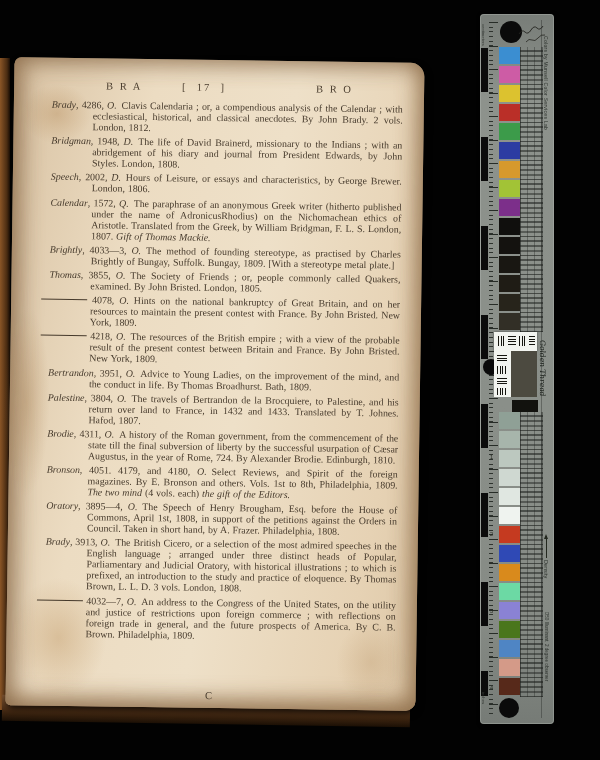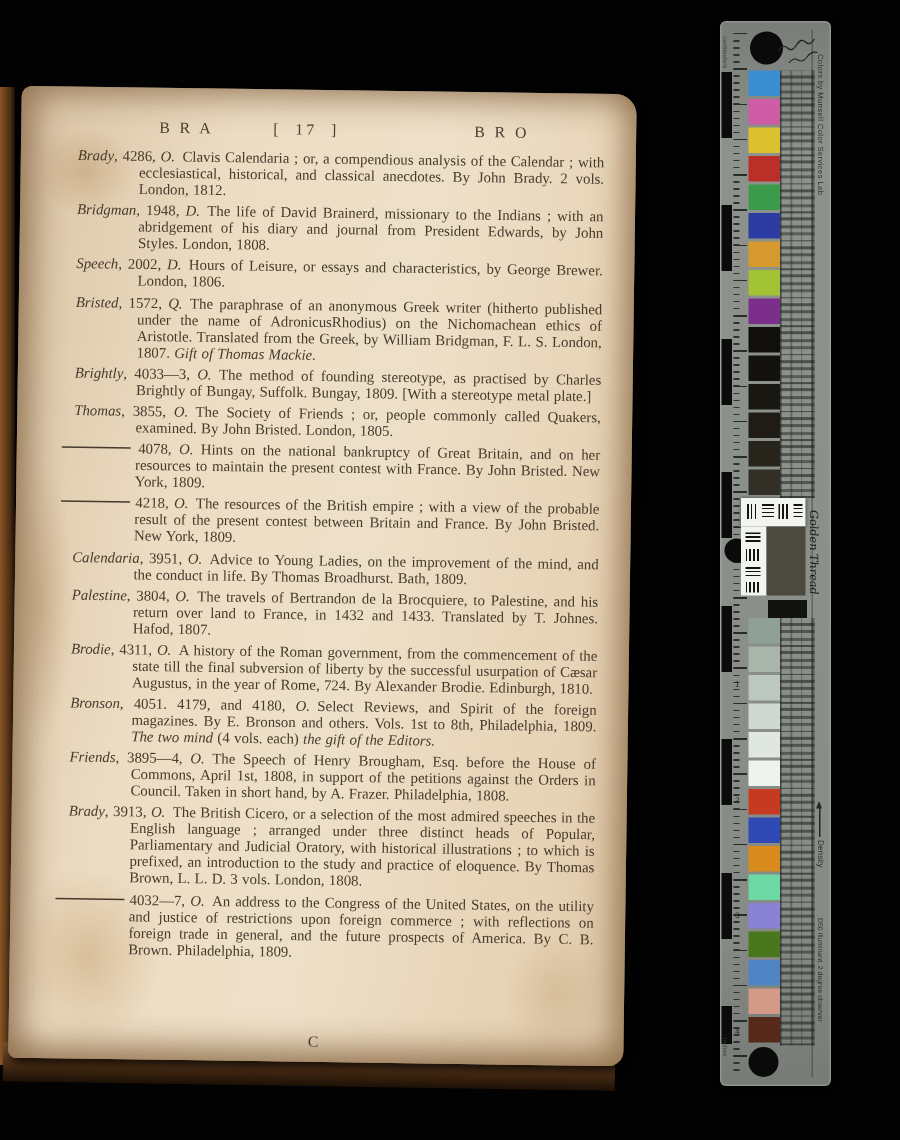--- a/index.html
+++ b/index.html
@@ -120,30 +120,30 @@
     <div class="running-head">
       <span class="rh-left">B R A</span>
       <span class="rh-center">[  17  ]</span>
       <span class="rh-right">B R O</span>
     </div>
 
     <div class="entries">
         <p class="entry"><i>Brady</i>, 4286, <i>O.</i> Clavis Calendaria ; or, a compendious analysis of the Calendar ; with ecclesiastical, historical, and classical anecdotes.  By John Brady.  2 vols.  London, 1812.</p>
         <p class="entry"><i>Bridgman</i>, 1948, <i>D.</i> The life of David Brainerd, missionary to the Indians ; with an abridgement of his diary and journal from President Edwards, by John Styles.  London, 1808.</p>
         <p class="entry"><i>Speech</i>, 2002, <i>D.</i> Hours of Leisure, or essays and characteristics, by George Brewer.  London, 1806.</p>
-        <p class="entry"><i>Bristed</i>, 1572, <i>Q.</i> The paraphrase of an anonymous Greek writer (hitherto published under the name of AdronicusRhodius) on the Nichomachean ethics of Aristotle.  Translated from the Greek, by William Bridgman, F. L. S.  London, 1807.  <i>Gift of Thomas Mackie.</i></p>
+        <p class="entry"><i>Calendar</i>, 1572, <i>Q.</i> The paraphrase of an anonymous Greek writer (hitherto published under the name of AdronicusRhodius) on the Nichomachean ethics of Aristotle.  Translated from the Greek, by William Bridgman, F. L. S.  London, 1807.  <i>Gift of Thomas Mackie.</i></p>
         <p class="entry"><i>Brightly</i>, 4033—3, <i>O.</i> The method of founding stereotype, as practised by Charles Brightly of Bungay, Suffolk.  Bungay, 1809.  [With a stereotype metal plate.]</p>
         <p class="entry"><i>Thomas</i>, 3855, <i>O.</i> The Society of Friends ; or, people commonly called Quakers, examined.  By John Bristed.  London, 1805.</p>
         <p class="entry"><span class="dash"></span> 4078, <i>O.</i> Hints on the national bankruptcy of Great Britain, and on her resources to maintain the present contest with France.  By John Bristed.  New York, 1809.</p>
         <p class="entry"><span class="dash"></span> 4218, <i>O.</i> The resources of the British empire ; with a view of the probable result of the present contest between Britain and France.  By John Bristed.  New York, 1809.</p>
-        <p class="entry"><i>Calendaria</i>, 3951, <i>O.</i> Advice to Young Ladies, on the improvement of the mind, and the conduct in life.  By Thomas Broadhurst.  Bath, 1809.</p>
+        <p class="entry"><i>Bertrandon</i>, 3951, <i>O.</i> Advice to Young Ladies, on the improvement of the mind, and the conduct in life.  By Thomas Broadhurst.  Bath, 1809.</p>
         <p class="entry"><i>Palestine</i>, 3804, <i>O.</i> The travels of Bertrandon de la Brocquiere, to Palestine, and his return over land to France, in 1432 and 1433.  Translated by T. Johnes.  Hafod, 1807.</p>
         <p class="entry"><i>Brodie</i>, 4311, <i>O.</i> A history of the Roman government, from the commencement of the state till the final subversion of liberty by the successful usurpation of Cæsar Augustus, in the year of Rome, 724.  By Alexander Brodie.  Edinburgh, 1810.</p>
         <p class="entry"><i>Bronson</i>, 4051. 4179, and 4180, <i>O.</i> Select Reviews, and Spirit of the foreign magazines.  By E. Bronson and others.  Vols. 1st to 8th, Philadelphia, 1809.  <i>The two mind</i> (4 vols. each) <i>the gift of the Editors.</i></p>
-        <p class="entry"><i>Friends</i>, 3895—4, <i>O.</i> The Speech of Henry Brougham, Esq. before the House of Commons, April 1st, 1808, in support of the petitions against the Orders in Council.  Taken in short hand, by A. Frazer.  Philadelphia, 1808.</p>
+        <p class="entry"><i>Oratory</i>, 3895—4, <i>O.</i> The Speech of Henry Brougham, Esq. before the House of Commons, April 1st, 1808, in support of the petitions against the Orders in Council.  Taken in short hand, by A. Frazer.  Philadelphia, 1808.</p>
         <p class="entry"><i>Brady</i>, 3913, <i>O.</i> The British Cicero, or a selection of the most admired speeches in the English language ; arranged under three distinct heads of Popular, Parliamentary and Judicial Oratory, with historical illustrations ; to which is prefixed, an introduction to the study and practice of eloquence.  By Thomas Brown, L. L. D.  3 vols.  London, 1808.</p>
         <p class="entry"><span class="dash"></span> 4032—7, <i>O.</i> An address to the Congress of the United States, on the utility and justice of restrictions upon foreign commerce ; with reflections on foreign trade in general, and the future prospects of America.  By C. B. Brown.  Philadelphia, 1809.</p>
       </div>
 
     <div class="signature">C</div>
   </div>
 
   <div class="ruler">
     <div class="edge-blocks"></div>
     <div class="ticks-small"></div>

